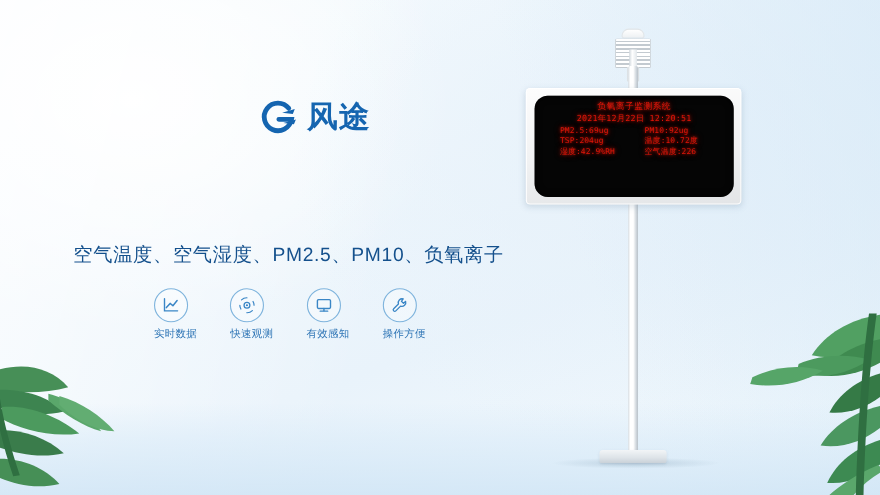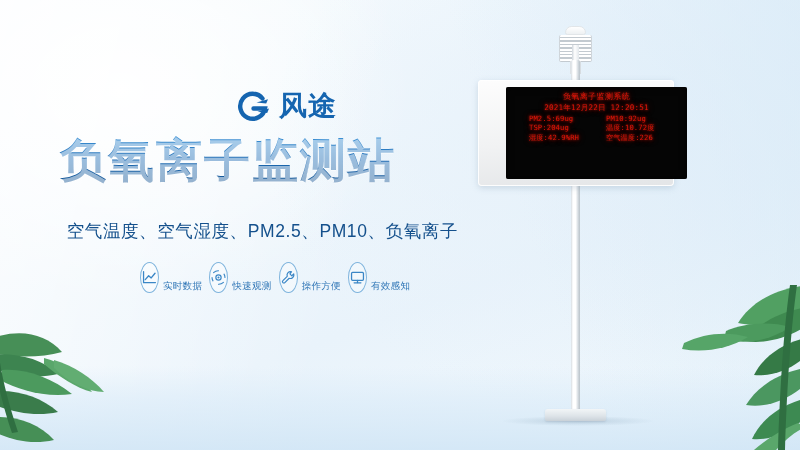--- a/index.html
+++ b/index.html
@@ -56,21 +56,21 @@
 
   .subtitle{
     position:absolute;left:0;right:0;top:219px;text-align:right;
     font-size:17.5px;color:#14508c;letter-spacing:.6px;padding-right:12px;
   }
 
   .features{
     position:absolute;left:140px;top:262px;width:262px;
     display:flex;justify-content:space-between;
   }
-  .feature{width:54px;display:flex;flex-direction:row;align-items:flex-end;gap:4px;}
+  .feature{width:54px;display:flex;flex-direction:column;align-items:flex-start;gap:4px;}
   .feature-circle{
     width:29px;height:29px;border-radius:50%;
     border:1.4px solid #7fb4dd;
     display:flex;align-items:center;justify-content:center;
     background:rgba(255,255,255,.35);
   }
   .feature-circle svg{display:block;}
   .feature-label{
     font-size:9.5px;color:#2d74b5;letter-spacing:.3px;white-space:nowrap;
   }
@@ -119,23 +119,23 @@
 
   
   .screen-frame{
     position:absolute;left:28px;top:80px;width:196px;height:106px;
     background:linear-gradient(175deg,#fdfdfd 0%,#f1f2f3 55%,#e3e5e7 100%);
     border-radius:4px;
     box-shadow:0 2px 6px rgba(120,145,170,.28), inset 0 0 0 1px rgba(255,255,255,.9);
     padding:7px 7px 7px 8px;box-sizing:border-box;
   }
   .screen{
-    width:100%;height:100%;background:#050505;border-radius:2px;
+    width:100%;height:100%;background:#050505;border-radius:12px;
     box-shadow:inset 0 0 7px rgba(0,0,0,.9);
-    padding:5px 7px 0 7px;box-sizing:border-box;overflow:hidden;margin-left:20px;
+    padding:5px 7px 0 7px;box-sizing:border-box;overflow:hidden;
   }
   .led{
     font-family:"DejaVu Sans Mono","Liberation Mono",monospace;
     color:#e01408;text-shadow:0 0 3px rgba(255,40,20,.85),0 0 6px rgba(220,20,10,.5);
     line-height:1.32;
   }
   .led-title{font-size:8px;text-align:center;letter-spacing:.4px;}
   .led-date{font-size:7.6px;text-align:center;letter-spacing:.2px;margin-top:0px;}
   .led-rows{margin-top:1px;font-size:7.2px;}
   .led-row{display:flex;padding-left:16px;}
@@ -161,21 +161,20 @@
       <span class="logo-mark">
         <svg width="40" height="40" viewBox="0 0 40 40">
           <path d="M30.5 12.5 A12.5 12.5 0 1 0 33 22.5 L21.5 22.5" fill="none" stroke="#1565b0" stroke-width="4.4" stroke-linecap="round"></path>
           <path d="M24.5 16.5 L36 13.2 L34.2 17.6 Z" fill="#1565b0"></path>
           <path d="M25.5 25.8 L37 22.6 L35.2 27 Z" fill="#1565b0"></path>
         </svg>
       </span>
       <span class="logo-text">风途</span>
     </div>
 
-    <div class="title">负氧离子监测站</div>
     <div class="subtitle">空气温度、空气湿度、PM2.5、PM10、负氧离子</div>
 
     <div class="features">
 
       <div class="feature">
         <span class="feature-circle">
           <svg width="17" height="17" viewBox="0 0 20 20">
             <path d="M3 3 L3 16 L17 16" fill="none" stroke="#3a86c6" stroke-width="1.5" stroke-linecap="round"></path>
             <path d="M5 12.5 L9 8 L12 10.5 L16.5 5" fill="none" stroke="#3a86c6" stroke-width="1.6" stroke-linecap="round" stroke-linejoin="round"></path>
           </svg>
@@ -193,35 +192,35 @@
             <path d="M16.5 6 A7.5 7.5 0 0 1 17.6 10" fill="none" stroke="#3a86c6" stroke-width="1.3" stroke-linecap="round"></path>
             <path d="M3.5 14 A7.5 7.5 0 0 1 2.4 10" fill="none" stroke="#3a86c6" stroke-width="1.3" stroke-linecap="round"></path>
           </svg>
         </span>
         <span class="feature-label">快速观测</span>
       </div>
 
       <div class="feature">
         <span class="feature-circle">
           <svg width="17" height="17" viewBox="0 0 20 20">
-            <path d="M13.6 3.2 a4.2 4.2 0 0 0-5.1 5.4 L3.4 13.7 a1.6 1.6 0 0 0 2.3 2.3 l5.1-5.1 a4.2 4.2 0 0 0 5.4-5.1 L13.9 8 L11.7 5.8 Z" fill="none" stroke="#3a86c6" stroke-width="1.4" stroke-linejoin="round"></path>
-          </svg>
-        </span>
-        <span class="feature-label">操作方便</span>
-      </div>
-
-      <div class="feature">
-        <span class="feature-circle">
-          <svg width="17" height="17" viewBox="0 0 20 20">
             <rect x="3" y="4" width="14" height="9.4" rx="1.2" fill="none" stroke="#3a86c6" stroke-width="1.5"></rect>
             <path d="M10 13.4 L10 16" stroke="#3a86c6" stroke-width="1.5" stroke-linecap="round"></path>
             <path d="M6 16.3 L14 16.3" stroke="#3a86c6" stroke-width="1.5" stroke-linecap="round"></path>
           </svg>
         </span>
         <span class="feature-label">有效感知</span>
+      </div>
+
+      <div class="feature">
+        <span class="feature-circle">
+          <svg width="17" height="17" viewBox="0 0 20 20">
+            <path d="M13.6 3.2 a4.2 4.2 0 0 0-5.1 5.4 L3.4 13.7 a1.6 1.6 0 0 0 2.3 2.3 l5.1-5.1 a4.2 4.2 0 0 0 5.4-5.1 L13.9 8 L11.7 5.8 Z" fill="none" stroke="#3a86c6" stroke-width="1.4" stroke-linejoin="round"></path>
+          </svg>
+        </span>
+        <span class="feature-label">操作方便</span>
       </div>
 
     </div>
   </div>
 
   <div class="station">
 
     <div class="sensor">
       <div class="sensor-cap"></div>
       <div class="sensor-body"></div>

